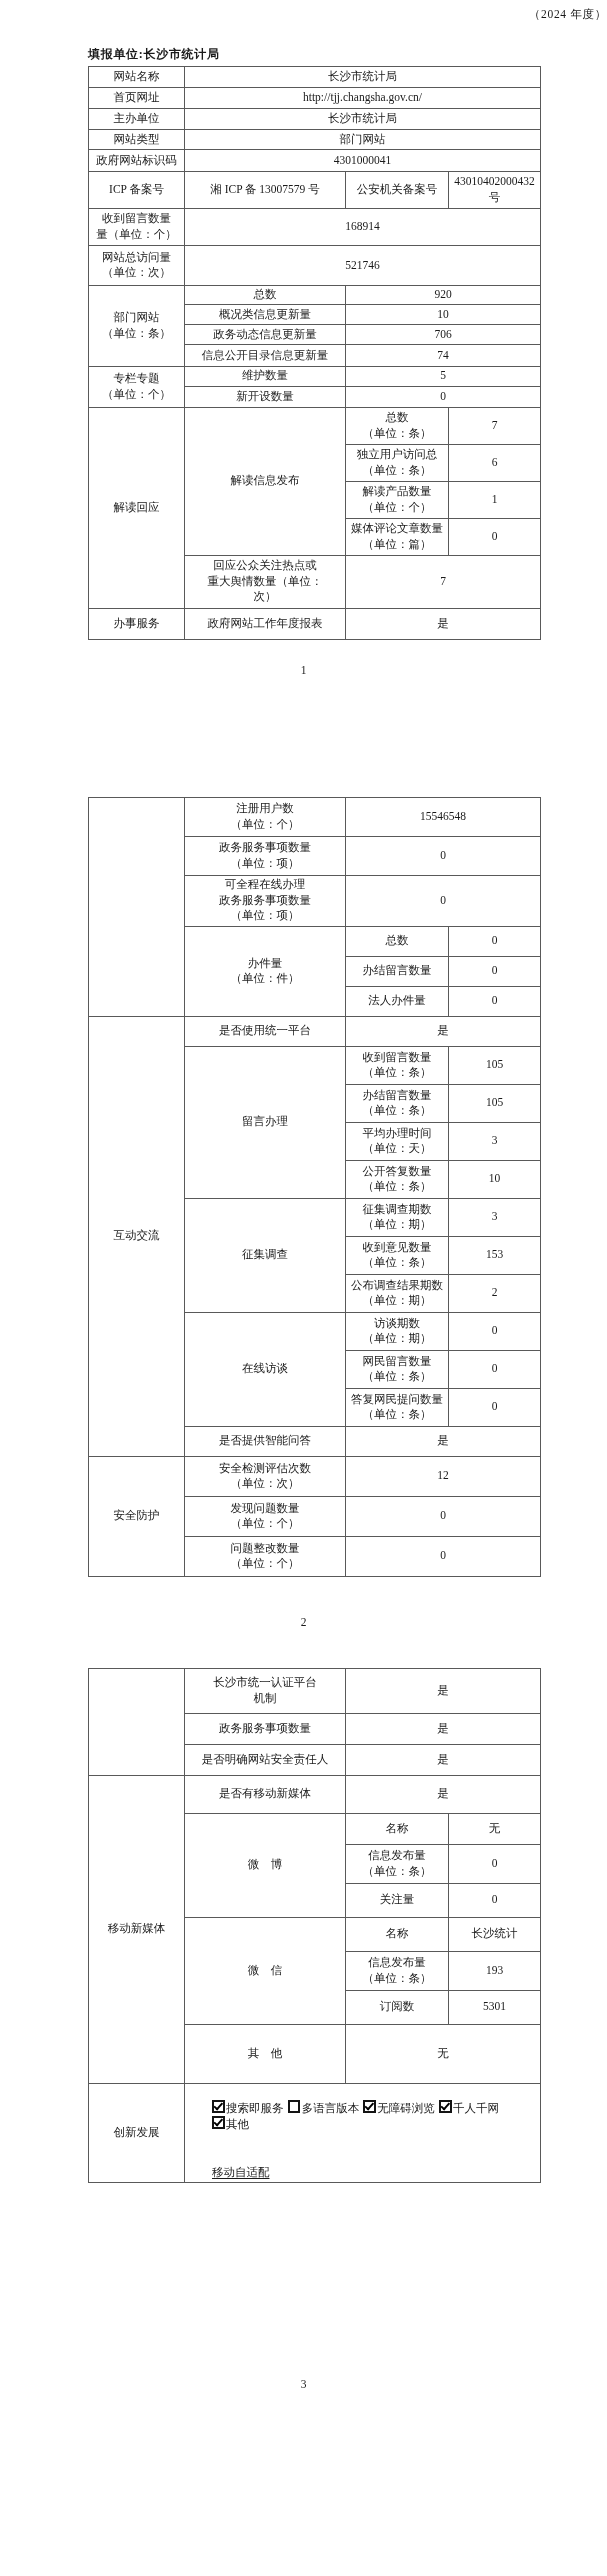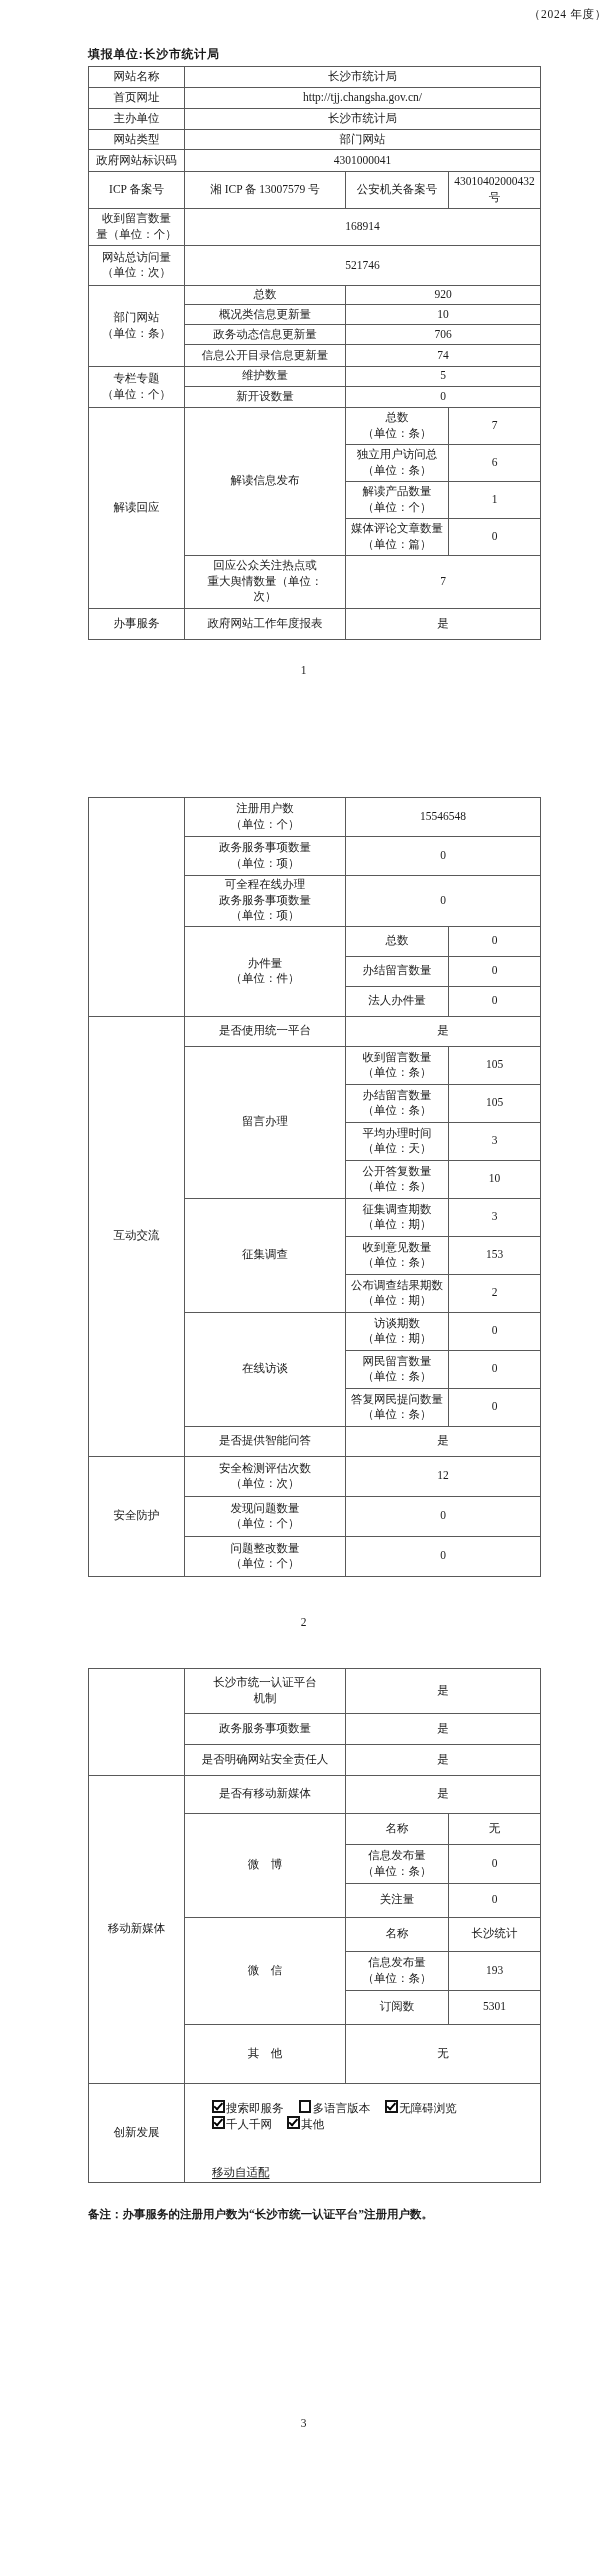--- a/index.html
+++ b/index.html
@@ -27,21 +27,21 @@
     padding:1.3px 2.7px;font-size:11.5px;line-height:15.5px;white-space:pre-line;
     overflow:hidden;
   }
   td.ba{word-break:break-all;}
   .pagenum{margin:0;text-align:center;font-size:11.5px;line-height:15px;}
   .pn1{margin-top:23px;}
   .pn2{margin-top:38px;}
   .pn3{margin-top:194px;}
   .note{margin:23px 0 0 88px;font-size:11.5px;line-height:16px;font-weight:700;}
   .innov-cell{text-align:left;padding-left:27px;padding-right:5.4px;}
-  .opt{white-space:nowrap;margin-right:15px;}
+  .opt{white-space:nowrap;margin-right:4px;}
   .cb{
     display:inline-block;width:8.8px;height:8.8px;border:2px solid #141414;
     margin:0 1.3px -1.3px 0;position:relative;background:#fff;
   }
   .cb.on::after{
     content:"";position:absolute;left:0px;top:0.7px;width:6.7px;height:3.4px;
     border-left:2px solid #000;border-bottom:2px solid #000;
     transform:rotate(-48deg);
   }
   .u-note{display:inline-block;margin-top:2px;text-decoration:underline;text-underline-offset:2px;}
@@ -349,18 +349,17 @@
       <td>创新发展</td>
       <td colspan="3" class="innov-cell">
         <span><span class="opt"><span class="cb on"></span><span>搜索即服务</span></span><span class="opt"><span class="cb"></span><span>多语言版本</span></span><span class="opt"><span class="cb on"></span><span>无障碍浏览</span></span><span class="opt"><span class="cb on"></span><span>千人千网</span></span><span class="opt"><span class="cb on"></span><span>其他</span></span></span>
         <br>
         <span class="u-note">移动自适配</span>
       </td>
     </tr>
   </tbody>
     </table>
 
-  <div class="note">备注：办事服务的注册用户数为“长沙市统一认证平台”注册用户数。</div>
 
   <div class="pagenum pn3">3</div>
 
 </div>
 
 
 </body></html>

